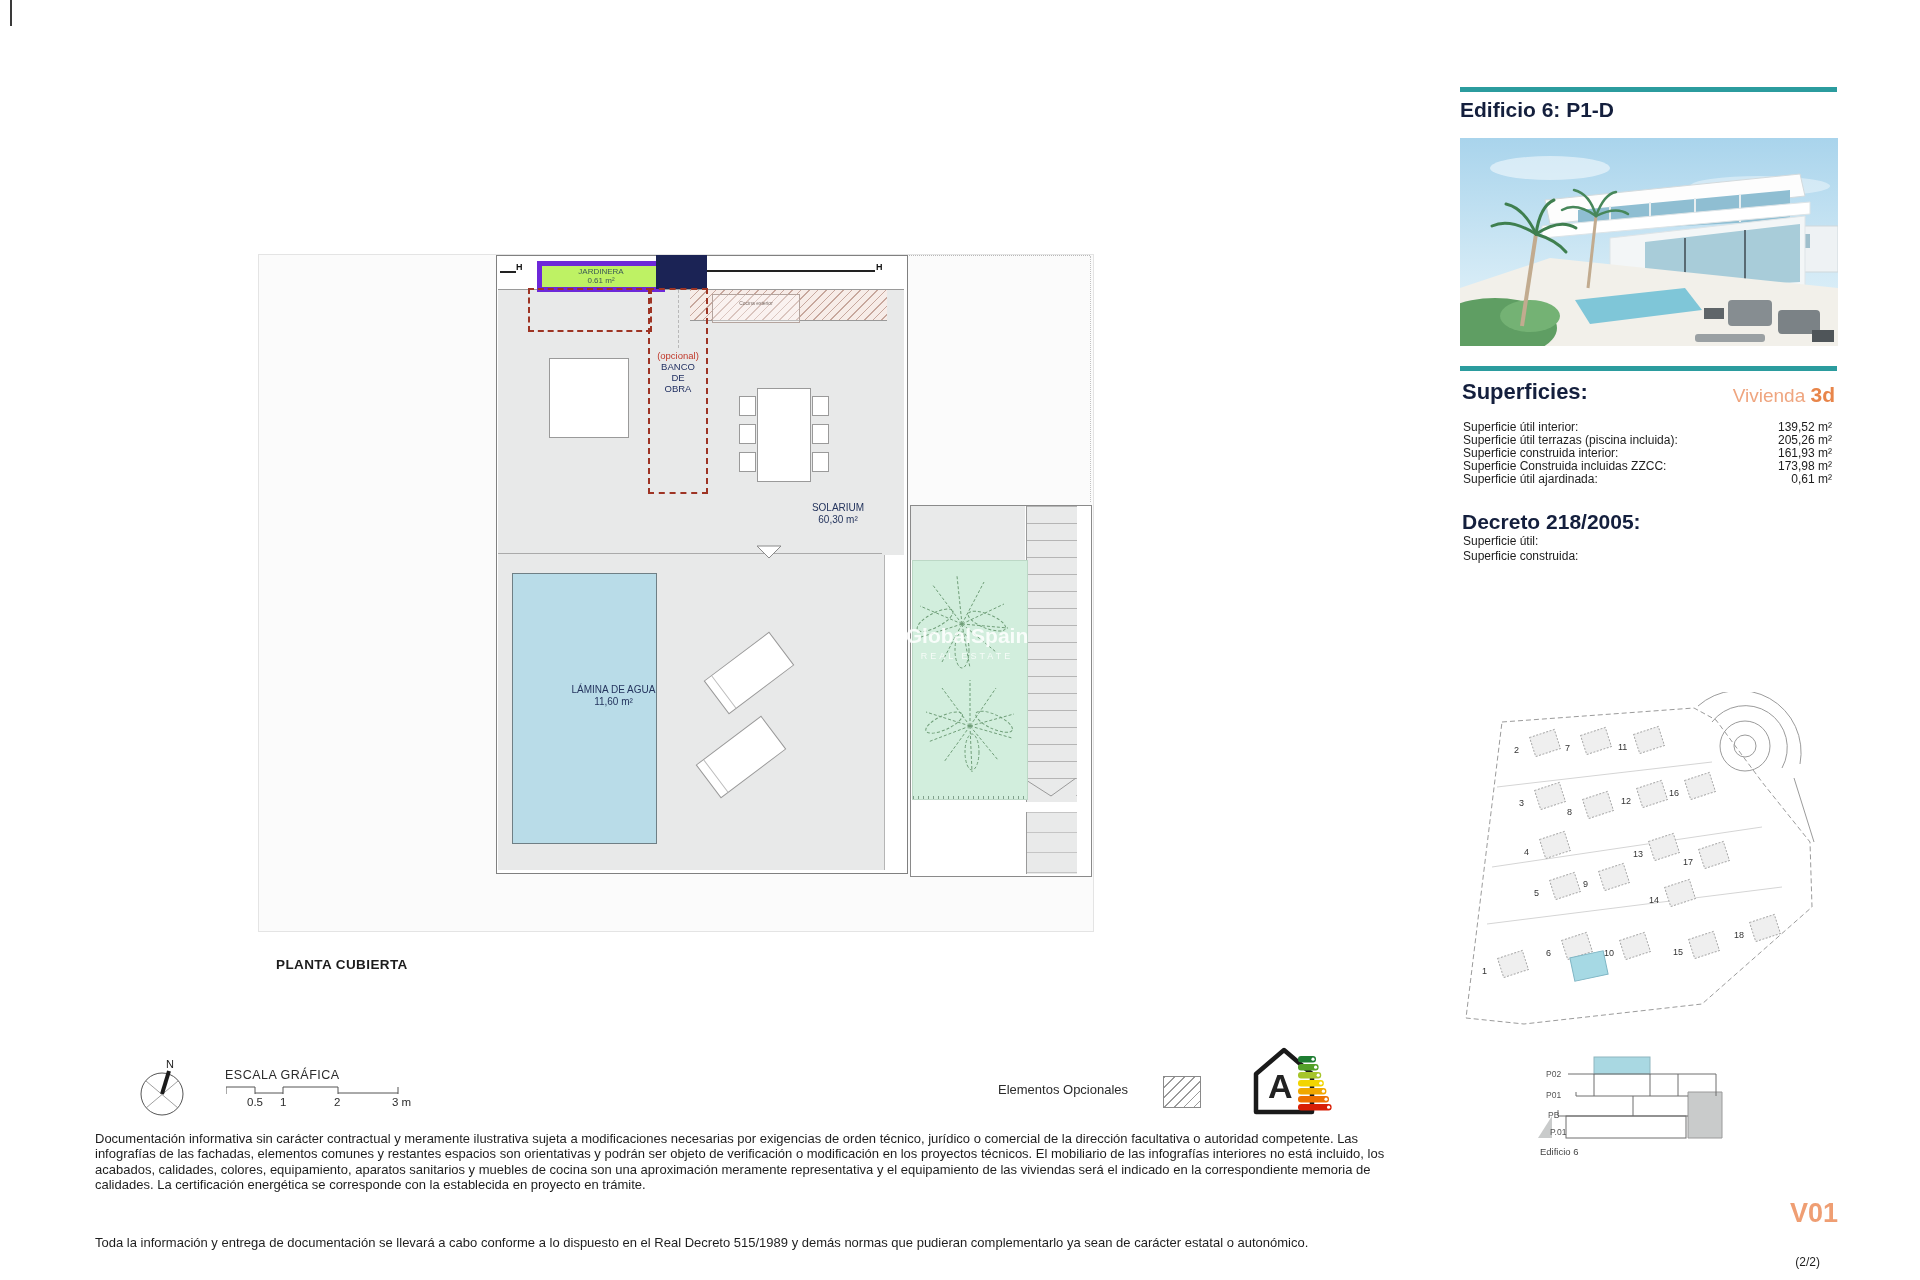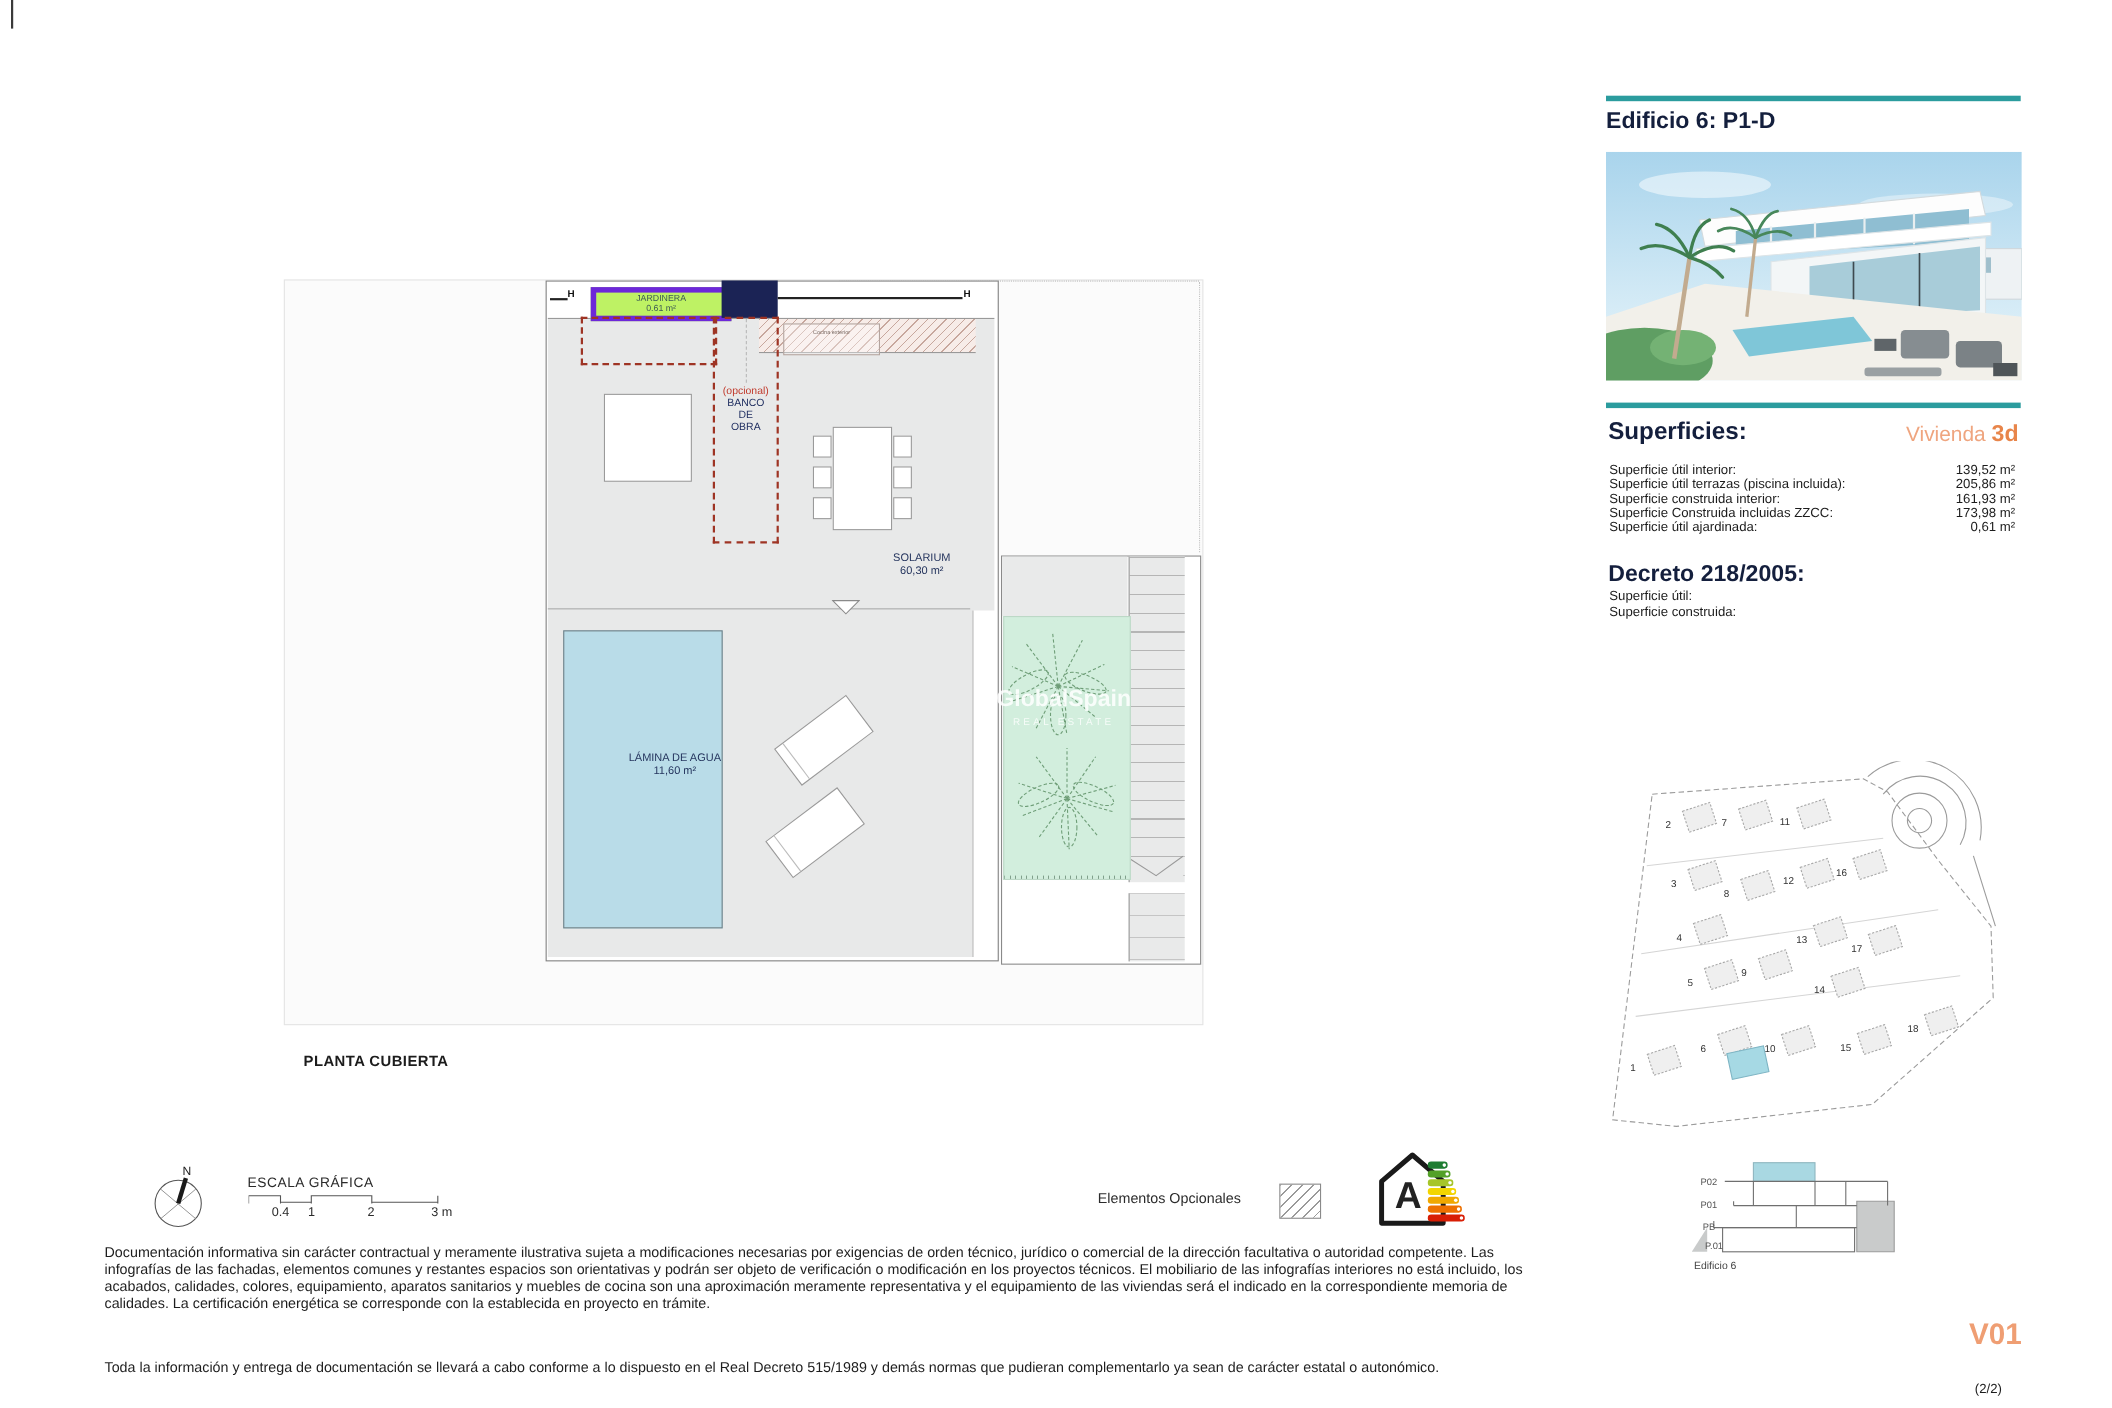--- a/index.html
+++ b/index.html
@@ -210,21 +210,21 @@
   <div class="abs escala-title">ESCALA GRÁFICA</div>
   <svg class="abs" style="left:226px;top:1084px;" width="180" height="12">
     <g stroke="#555" stroke-width="1" fill="none">
       <polyline points="0,10 0,3 29,3 29,10"></polyline>
       <line x1="29" y1="9" x2="57" y2="9"></line>
       <polyline points="57,10 57,3 112,3 112,10"></polyline>
       <line x1="112" y1="9" x2="172" y2="9"></line>
       <line x1="172" y1="3" x2="172" y2="10"></line>
     </g>
   </svg>
-  <span class="scale-tick" style="left:247px;">0.4</span>
+  <span class="scale-tick" style="left:247px;">0.5</span>
   <span class="scale-tick" style="left:280px;">1</span>
   <span class="scale-tick" style="left:334px;">2</span>
   <span class="scale-tick" style="left:392px;">3 m</span>
 
   <div class="abs opt-label">Elementos Opcionales</div>
   <div class="abs opt-swatch"></div>
   <svg class="abs" style="left:1246px;top:1042px;" width="92" height="80">
     <path d="M10,32 L38,8 L66,32 L66,70 L10,70 Z" fill="none" stroke="#1a1a1a" stroke-width="4.5" stroke-linejoin="round"></path>
     <text x="22" y="56" font-size="34" font-weight="bold" fill="#222" font-family="Liberation Sans,sans-serif">A</text>
     <g id="energy-bars">
@@ -314,21 +314,21 @@
     <span>Vivienda</span>
     <b>3d</b>
   </div>
 
   <div class="srow" style="top:421px;">
     <span>Superficie útil interior:</span>
     <span class="val">139,52 m²</span>
   </div>
   <div class="srow" style="top:434px;">
     <span>Superficie útil terrazas (piscina incluida):</span>
-    <span class="val">205,86 m²</span>
+    <span class="val">205,26 m²</span>
   </div>
   <div class="srow" style="top:447px;">
     <span>Superficie construida interior:</span>
     <span class="val">161,93 m²</span>
   </div>
   <div class="srow" style="top:460px;">
     <span>Superficie Construida incluidas ZZCC:</span>
     <span class="val">173,98 m²</span>
   </div>
   <div class="srow" style="top:473px;">

